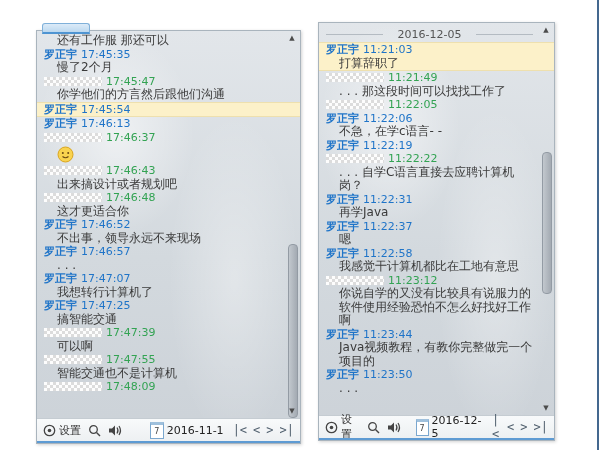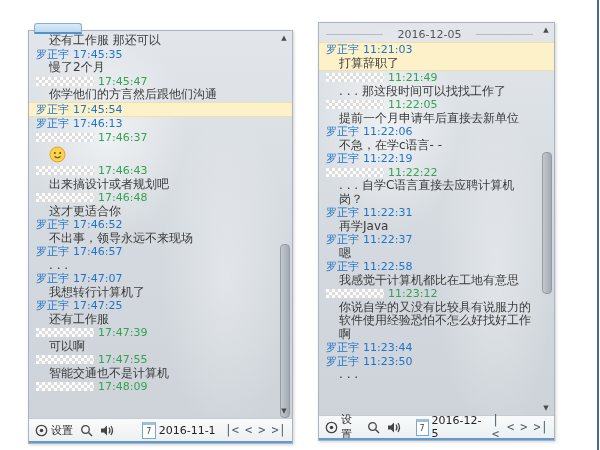--- a/index.html
+++ b/index.html
@@ -6,32 +6,32 @@
   #stage{position:relative;width:600px;height:450px;background:#ffffff;overflow:hidden;
          font-family:"DejaVu Sans","Liberation Sans",sans-serif;}
   .edge-line{position:absolute;top:0;right:1px;width:2px;height:450px;background:#44688f;}
 
   .window{position:absolute;display:flex;flex-direction:column;
           border:1px solid #a9b4bd;box-shadow:1px 1px 3px rgba(0,0,0,.18);
           background:
             radial-gradient(closest-side at 30% 25%, rgba(255,255,255,.55), rgba(255,255,255,0)),
             radial-gradient(closest-side at 75% 60%, rgba(255,255,255,.35), rgba(255,255,255,0)),
             linear-gradient(180deg,#e2e6ea 0%,#d3d9de 55%,#ccd2d8 100%);}
-  #win-left{left:28px;top:30px;width:263px;height:412px;}
+  #win-left{left:36px;top:30px;width:263px;height:412px;}
   #win-right{left:318px;top:22px;width:235px;height:417px;}
 
   .tab-frag{position:absolute;left:5px;top:-8px;width:46px;height:8px;
             background:linear-gradient(#dcebf8,#bcd8ef);
             border:1px solid #7fb0d9;border-bottom:2px solid #4e94d2;border-radius:3px 3px 0 0;}
 
   .chat{flex:1;position:relative;overflow:hidden;padding:3px 17px 0 7px;
         font-size:12px;color:#3a3a3a;}
   .blk{margin:0;}
   .hdr{display:flex;align-items:center;height:13.5px;line-height:13.5px;font-size:11px;white-space:nowrap;}
-  .named .s-name{color:#1f74c8;font-weight:normal;margin-right:4px;}
+  .named .s-name{color:#1f74c8;font-weight:bold;margin-right:4px;}
   .named .s-time{color:#1f74c8;text-align:center;}
   .mask-box{display:inline-block;width:58px;height:9px;margin-right:4px;background-color:#fdfdfd;
      background-image:
        linear-gradient(45deg,#dcdcdc 25%,transparent 25%,transparent 75%,#dcdcdc 75%),
        linear-gradient(45deg,#dcdcdc 25%,transparent 25%,transparent 75%,#dcdcdc 75%);
      background-size:6px 6px;background-position:0 0,3px 3px;border:0;}
   .masked .s-time{color:#33a353;}
   .txt{padding-left:13px;line-height:13.5px;min-height:13.5px;word-break:break-all;}
   .emo{height:20px;padding-left:13px;display:flex;align-items:center;}
   .hl{background:#fcf1c9;border-top:1px solid #eee0ae;border-bottom:1px solid #eee0ae;
@@ -149,21 +149,21 @@
               <span class="s-name">罗正宇</span>
               <span class="s-time">17:47:07</span>
             </div>
             <div class="txt">我想转行计算机了</div>
           </div>
           <div class="blk">
             <div class="hdr named">
               <span class="s-name">罗正宇</span>
               <span class="s-time">17:47:25</span>
             </div>
-            <div class="txt">还有工作服</div>
+            <div class="txt">搞智能交通</div>
           </div>
           <div class="blk">
             <div class="hdr masked">
               <span class="mask-box"></span>
               <span class="s-time">17:47:39</span>
             </div>
             <div class="txt">可以啊</div>
           </div>
           <div class="blk">
             <div class="hdr masked">
@@ -247,21 +247,20 @@
               <span class="mask-box"></span>
               <span class="s-time">11:21:49</span>
             </div>
             <div class="txt">. . . 那这段时间可以找找工作了</div>
           </div>
           <div class="blk">
             <div class="hdr masked">
               <span class="mask-box"></span>
               <span class="s-time">11:22:05</span>
             </div>
-            <div class="txt">提前一个月申请年后直接去新单位</div>
           </div>
           <div class="blk">
             <div class="hdr named">
               <span class="s-name">罗正宇</span>
               <span class="s-time">11:22:06</span>
             </div>
             <div class="txt">不急，在学c语言- -</div>
           </div>
           <div class="blk">
             <div class="hdr named">
@@ -302,20 +301,21 @@
               <span class="mask-box"></span>
               <span class="s-time">11:23:12</span>
             </div>
             <div class="txt">你说自学的又没有比较具有说服力的软件使用经验恐怕不怎么好找好工作啊</div>
           </div>
           <div class="blk">
             <div class="hdr named">
               <span class="s-name">罗正宇</span>
               <span class="s-time">11:23:44</span>
             </div>
+            <div class="txt">Java视频教程，有教你完整做完一个项目的</div>
           </div>
           <div class="blk">
             <div class="hdr named">
               <span class="s-name">罗正宇</span>
               <span class="s-time">11:23:50</span>
             </div>
             <div class="txt">. . .</div>
           </div>
         </div>
       <div class="sbar">

